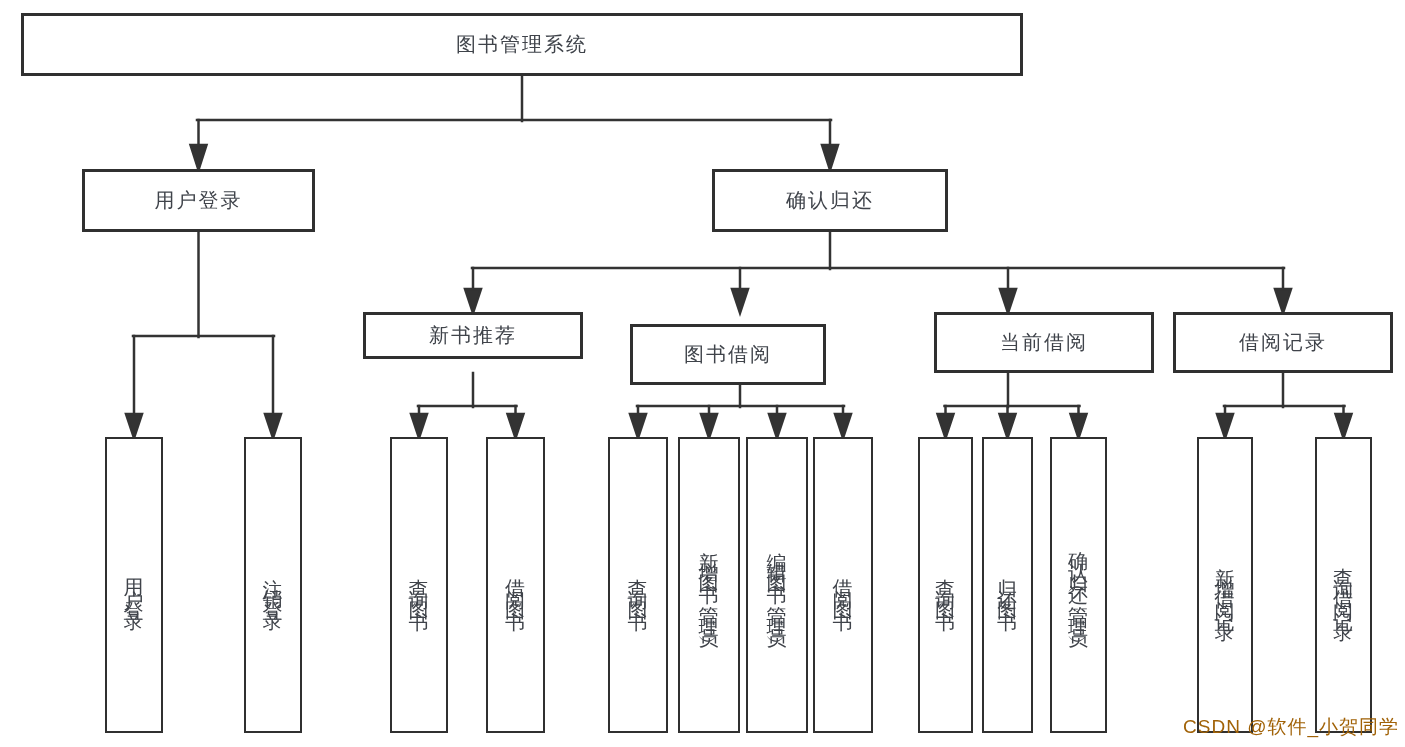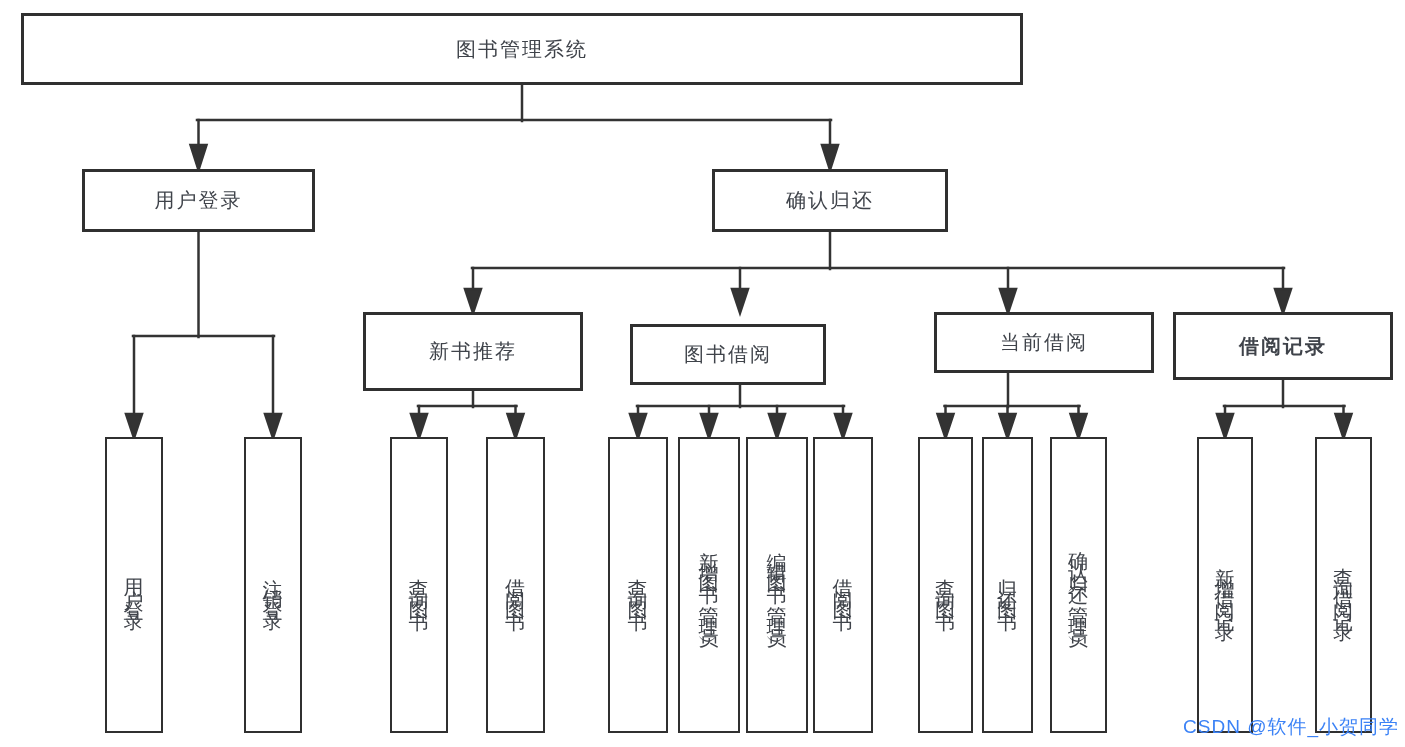--- a/index.html
+++ b/index.html
@@ -13,21 +13,21 @@
     display:flex;align-items:center;justify-content:center;
     color:#3f434a;font-size:20px;letter-spacing:2px;box-sizing:border-box;
   }
   .leaf{border-width:2.5px;}
   .leaf .vtext{
     writing-mode:vertical-rl;text-orientation:mixed;
     letter-spacing:11px;line-height:1;white-space:nowrap;
   }
   #watermark{
     position:absolute;z-index:3;right:6px;top:714px;
-    font-size:19px;color:#3b82f6;letter-spacing:1px;pointer-events:none;
+    font-size:19px;color:#a16207;letter-spacing:1px;pointer-events:none;
   }
 </style>
 </head>
 <body>
 
 <div id="canvas">
 
   <svg id="wires" width="1405" height="747" viewBox="0 0 1405 747" stroke="#333333" stroke-width="2.5" stroke-linecap="square" fill="#333333">
 
     <g>
@@ -97,41 +97,41 @@
     <g>
       <line x1="1283" y1="373" x2="1283" y2="407"></line>
       <line x1="1224" y1="406" x2="1344.5" y2="406"></line>
       <line x1="1225" y1="406" x2="1225" y2="416"></line>
       <polygon points="1217,414 1233,414 1225,438"></polygon>
       <line x1="1343.5" y1="406" x2="1343.5" y2="416"></line>
       <polygon points="1335.5,414 1351.5,414 1343.5,438"></polygon>
     </g>
   </svg>
 
-  <div class="node" style="left:21px;top:13px;width:1002px;height:72px;">
+  <div class="node" style="left:21px;top:13px;width:1002px;height:63px;">
     <span>图书管理系统</span>
   </div>
 
   <div class="node" style="left:82px;top:169px;width:233px;height:63px;">
     <span>用户登录</span>
   </div>
   <div class="node" style="left:712px;top:169px;width:236px;height:63px;">
     <span>确认归还</span>
   </div>
 
-  <div class="node" style="left:363px;top:312px;width:220px;height:79px;align-items:center;">
+  <div class="node" style="left:363px;top:312px;width:220px;height:47px;align-items:center;">
     <span>新书推荐</span>
   </div>
   <div class="node" style="left:630px;top:324px;width:196px;height:61px;">
     <span>图书借阅</span>
   </div>
   <div class="node" style="left:934px;top:312px;width:220px;height:61px;">
     <span>当前借阅</span>
   </div>
-  <div class="node" style="left:1173px;top:312px;width:220px;height:68px;font-weight:bold;">
+  <div class="node" style="left:1173px;top:312px;width:220px;height:61px;">
     <span>借阅记录</span>
   </div>
 
   <div class="node leaf" style="left:105px;top:437px;width:58px;height:296px;">
     <span class="vtext">用户登录</span>
   </div>
   <div class="node leaf" style="left:244px;top:437px;width:58px;height:296px;">
     <span class="vtext">注销登录</span>
   </div>
 

